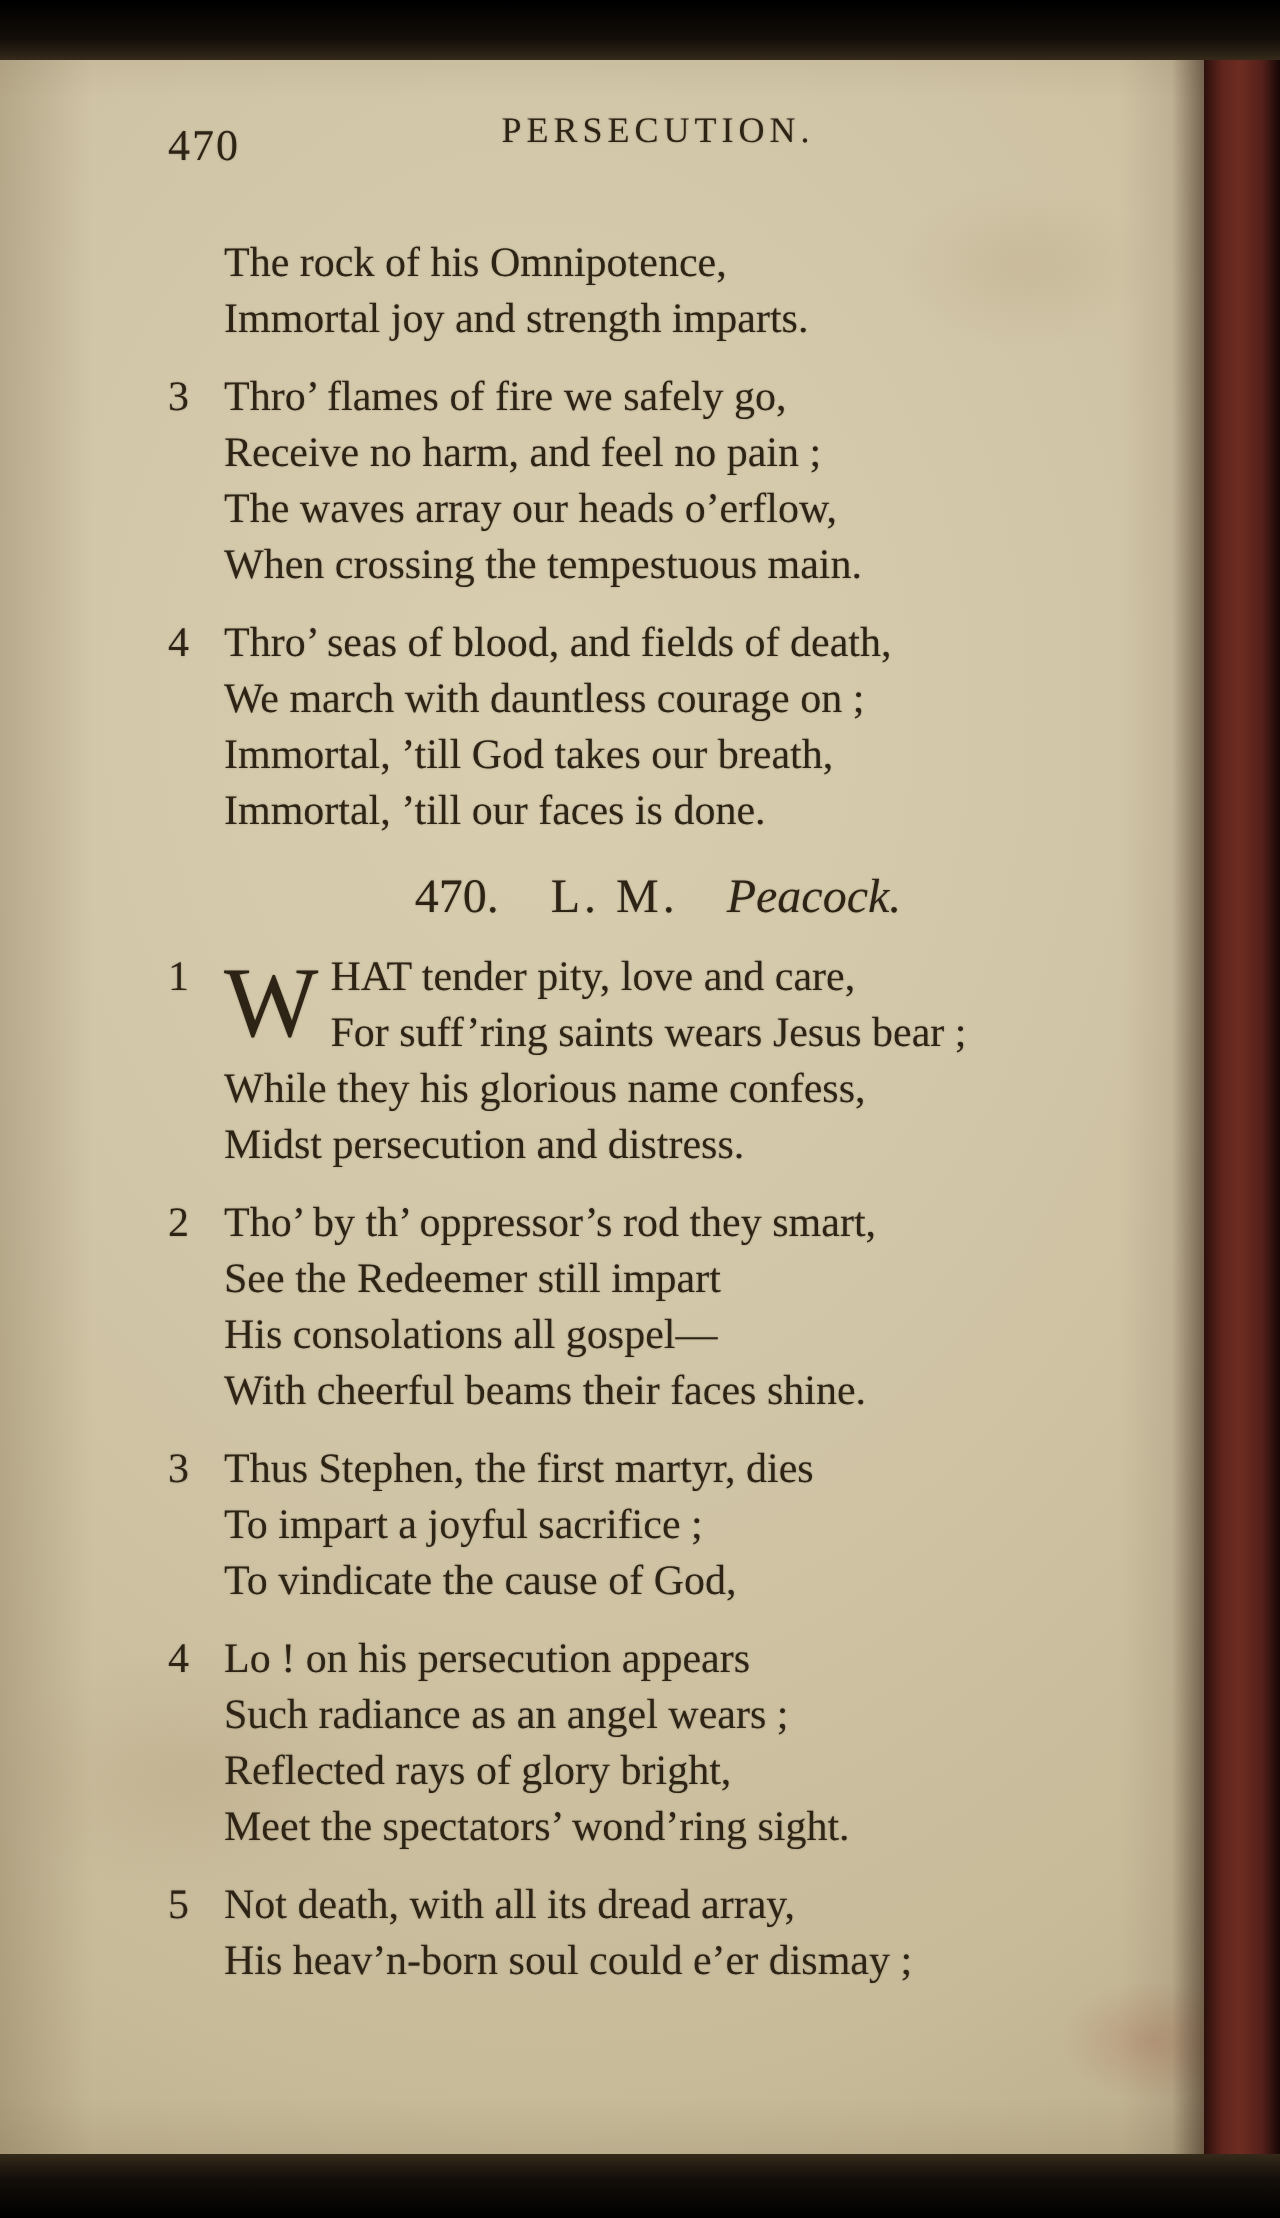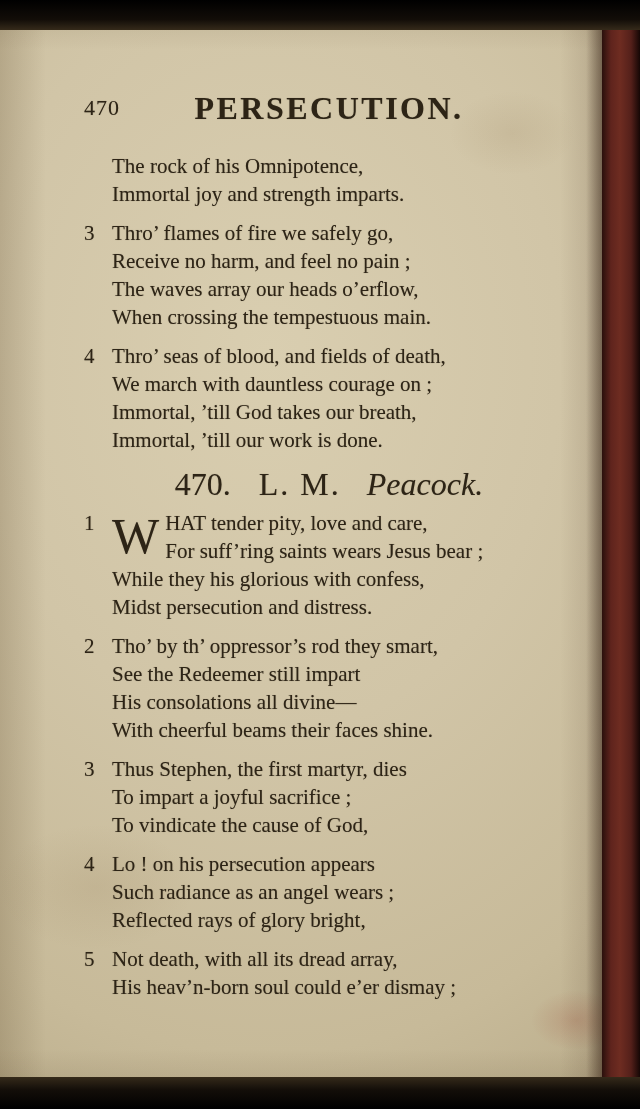--- a/index.html
+++ b/index.html
@@ -80,41 +80,40 @@
     background: linear-gradient(90deg, rgba(40,20,10,0) 0%, rgba(40,20,10,0.45) 100%);
   }
   
   .content {
     position: absolute;
     top: 30px;
     left: 0;
     right: 38px;
     bottom: 32px;
     z-index: 3;
-    padding: 60px 56px 0 112px;
+    padding: 25px 56px 0 112px;
     text-shadow: 0 0 1px rgba(45,36,22,0.35);
   }
   .page-header {
     position: relative;
     height: 34px;
     margin-bottom: 28px;
   }
   .page-num {
     position: absolute;
     left: -28px;
     top: 5px;
     font-size: 22px;
     letter-spacing: 1px;
   }
   .running-title {
     display: block;
     text-align: center;
-    font-size: 32px;
+    font-size: 18px;
     letter-spacing: 2.5px;
-    font-weight: bold;
   }
   .stanza {
     position: relative;
     margin-bottom: 11px;
     font-size: 21px;
     line-height: 28px;
   }
   .vnum {
     position: absolute;
     left: -28px;
@@ -124,21 +123,21 @@
   .vline { white-space: nowrap; }
   .dropcap {
     float: left;
     font-size: 50px;
     line-height: 50px;
     height: 50px;
     margin: 2px 6px 0 0;
   }
   .hymn-heading {
     text-align: center;
-    font-size: 32px;
+    font-size: 24px;
     line-height: 38px;
     margin: 4px 0 6px 0;
   }
   .hymn-heading .hnum { margin-right: 20px; }
   .hymn-heading .hmeter { margin-right: 18px; letter-spacing: 2px; }
   .hymn-heading .htune { font-style: italic; }
   .scripture {
     text-align: center;
     font-style: italic;
     font-size: 18px;
@@ -174,59 +173,60 @@
       <div class="vline">Receive no harm, and feel no pain ;</div>
       <div class="vline">The waves array our heads o’erflow,</div>
       <div class="vline">When crossing the tempestuous main.</div>
     </div>
 
     <div class="stanza">
       <span class="vnum">4</span>
       <div class="vline">Thro’ seas of blood, and fields of death,</div>
       <div class="vline">We march with dauntless courage on ;</div>
       <div class="vline">Immortal, ’till God takes our breath,</div>
-      <div class="vline">Immortal, ’till our work is done.</div>
+      <div class="vline">Immortal, ’till our faces is done.</div>
     </div>
 
     <div class="hymn-heading">
       <span class="hnum">470.</span>
       <span class="hmeter">L. M.</span>
       <span class="htune">Peacock.</span>
     </div>
 
 
     <div class="stanza">
       <span class="vnum">1</span>
       <span class="dropcap">W</span>
       <div class="vline">HAT tender pity, love and care,</div>
       <div class="vline">For suff’ring saints wears Jesus bear ;</div>
-      <div class="vline">While they his glorious with confess,</div>
+      <div class="vline">While they his glorious name confess,</div>
       <div class="vline">Midst persecution and distress.</div>
     </div>
 
     <div class="stanza">
       <span class="vnum">2</span>
       <div class="vline">Tho’ by th’ oppressor’s rod they smart,</div>
       <div class="vline">See the Redeemer still impart</div>
-      <div class="vline">His consolations all divine—</div>
+      <div class="vline">His consolations all gospel—</div>
       <div class="vline">With cheerful beams their faces shine.</div>
     </div>
 
     <div class="stanza">
       <span class="vnum">3</span>
       <div class="vline">Thus Stephen, the first martyr, dies</div>
       <div class="vline">To impart a joyful sacrifice ;</div>
       <div class="vline">To vindicate the cause of God,</div>
     </div>
 
     <div class="stanza">
       <span class="vnum">4</span>
       <div class="vline">Lo ! on his persecution appears</div>
       <div class="vline">Such radiance as an angel wears ;</div>
       <div class="vline">Reflected rays of glory bright,</div>
+      <div class="vline">Meet the spectators’ wond’ring sight.</div>
     </div>
 
     <div class="stanza">
       <span class="vnum">5</span>
       <div class="vline">Not death, with all its dread array,</div>
       <div class="vline">His heav’n-born soul could e’er dismay ;</div>
     </div>
 
   </div>
 </div>

